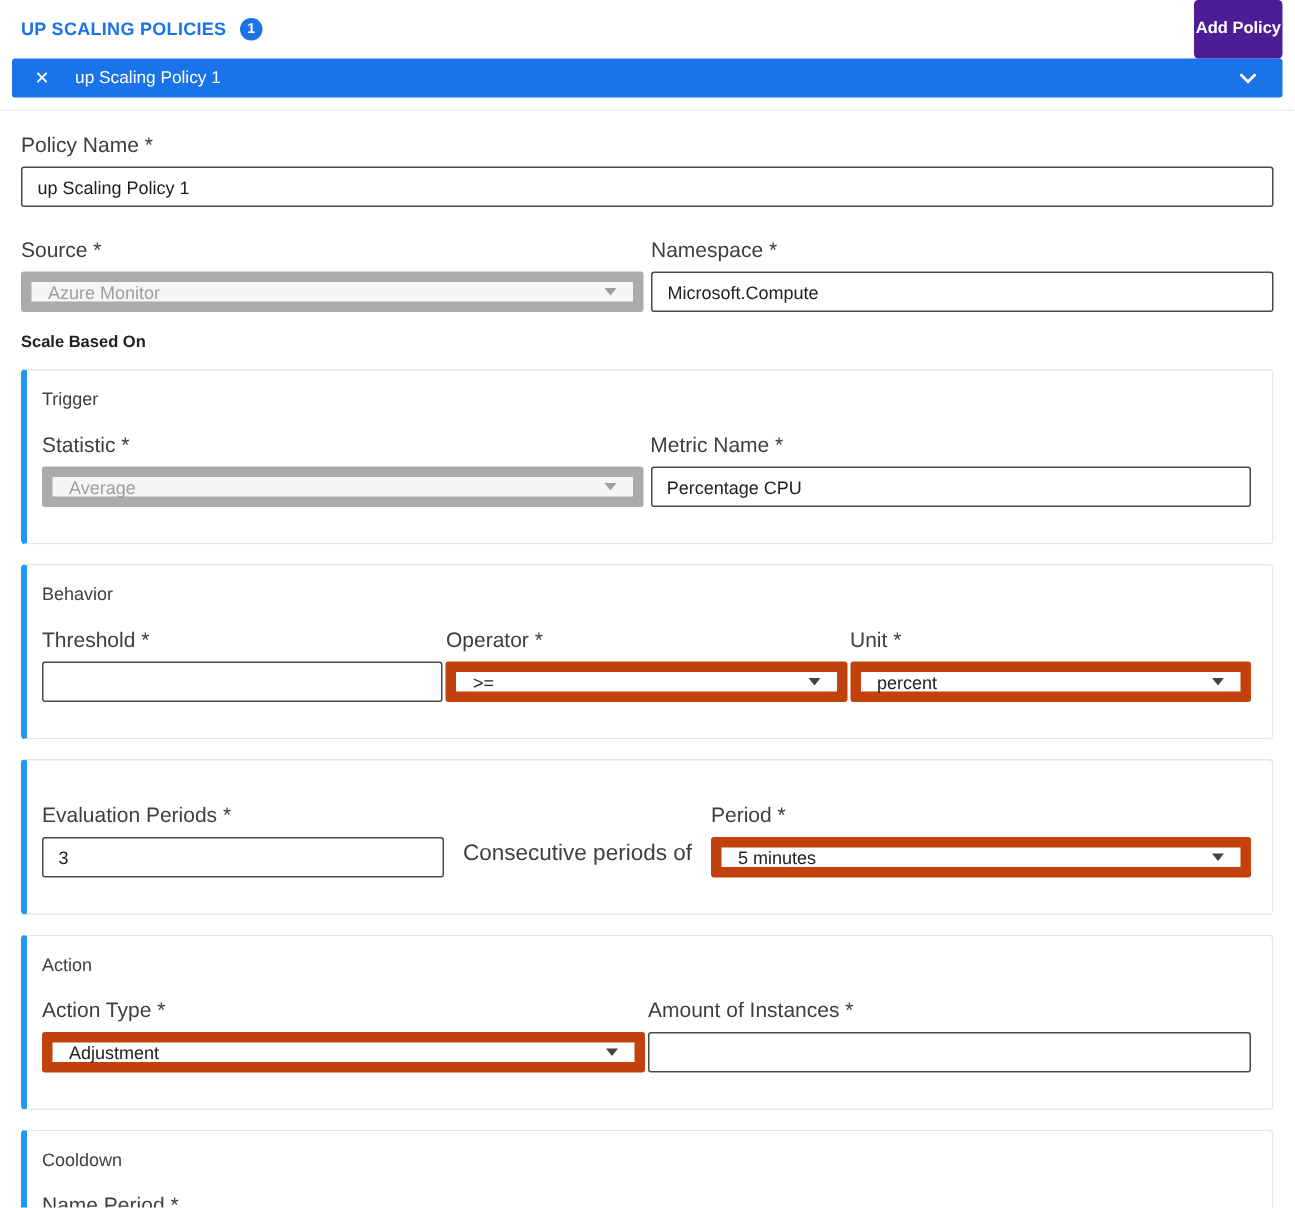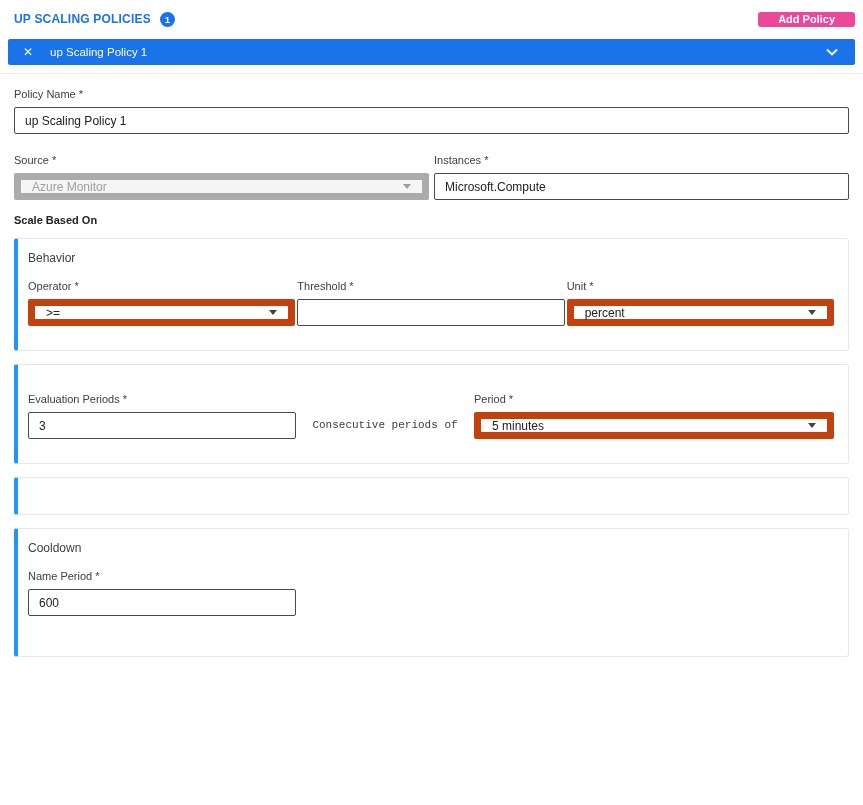--- a/index.html
+++ b/index.html
@@ -16,37 +16,37 @@
     padding: 6px 8px 0 14px; height: 32px;
   }
   .page-title-wrap { display: flex; align-items: center; gap: 9px; }
   .page-title { font-size: 12px; font-weight: 700; color: #1a73e8; letter-spacing: .2px; }
   .count-badge {
     width: 15px; height: 15px; border-radius: 50%;
     background: #1a73e8; color: #fff; font-size: 9.5px; font-weight: 700;
     display: flex; align-items: center; justify-content: center;
   }
   .add-policy-btn {
-    background: #ec4899; color: #fff; border: none; border-radius: 3px;
-    font-size: 11px; font-weight: 600; height: 15px; padding: 0 20px;
+    background: #4c1d95; color: #fff; border: none; border-radius: 3px;
+    font-size: 11px; font-weight: 600; height: 39px; padding: 0 1px;
     font-family: inherit; cursor: pointer;
   }
   
   .policy-bar {
     margin: 7px 8px 0; height: 26px; background: #1a73e8;
     display: flex; align-items: center; color: #fff; border-radius: 2px;
     cursor: pointer;
   }
   .close-x { margin-left: 15px; font-size: 12px; line-height: 1; cursor: pointer; }
   .policy-bar-title { margin-left: 17px; font-size: 11.5px; }
   .bar-chevron { margin-left: auto; margin-right: 17px; display: flex; cursor: pointer; }
   .divider { border-bottom: 1px solid #ececec; margin-top: 8px; }
   
   .content { padding: 14px 14px 0; }
-  .field-label { display: block; font-size: 11px; color: #3c4043; margin-bottom: 7px; }
+  .field-label { display: block; font-size: 14px; color: #3c4043; margin-bottom: 7px; }
   .text-input {
     width: 100%; height: 27px; border: 1px solid #4a4a4a; border-radius: 2px;
     padding: 0 10px; font-size: 12px; color: #202124; font-family: inherit;
     background: #fff; outline: none;
   }
   .select {
     height: 27px; border: 7px solid #c2410c; border-radius: 2px;
     padding: 0 11px; font-size: 12px; color: #202124;
     display: flex; align-items: center; justify-content: space-between;
     background: #fff; cursor: pointer;
@@ -66,21 +66,21 @@
   .card {
     border: 1px solid #e7e7e7; border-left: 4px solid #2196f3; border-radius: 3px;
     padding: 12px 14px 24px 10px; margin-bottom: 13px; background: #fff;
   }
   .card-title { font-size: 12px; color: #3c4043; margin-bottom: 15px; }
   .row3 { display: grid; grid-template-columns: 1fr 1fr 1fr; column-gap: 2px; }
   .action-row { display: grid; grid-template-columns: 1fr 1fr; column-gap: 2px; }
   .duration-row { display: grid; grid-template-columns: 268px 178px 1fr; margin-top: 16px; }
   .connector {
     display: flex; align-items: flex-end; justify-content: center;
-    padding-bottom: 8px; font-size: 11px; color: #3c4043; font-family: Liberation Mono, monospace;
+    padding-bottom: 8px; font-size: 15px; color: #3c4043;
   }
   .cooldown-row { display: flex; align-items: flex-end; }
   .wait-wrap { width: 268px; }
   .cooldown-card { padding-bottom: 40px; }
 </style>
 </head>
 <body>
 
 <div>
 
@@ -113,43 +113,59 @@
 
     <div class="row2 mb14">
       <div>
         <label class="field-label">Source *</label>
         <div class="select disabled">
           <span>Azure Monitor</span>
           <span class="caret"></span>
         </div>
       </div>
       <div>
-        <label class="field-label">Instances *</label>
+        <label class="field-label">Namespace *</label>
         <input class="text-input" value="Microsoft.Compute" style="">
       </div>
     </div>
 
     <div class="section-label">Scale Based On</div>
 
+    <div class="card">
+      <div class="card-title">Trigger</div>
+      <div class="row2" style="column-gap:5px">
+        <div>
+          <label class="field-label">Statistic *</label>
+          <div class="select disabled">
+            <span>Average</span>
+            <span class="caret"></span>
+          </div>
+        </div>
+        <div>
+          <label class="field-label">Metric Name *</label>
+          <input class="text-input" value="Percentage CPU" style="">
+        </div>
+      </div>
+    </div>
 
     <div class="card">
       <div class="card-title">Behavior</div>
       <div class="row3">
         <div>
-          <label class="field-label">Operator *</label>
-          <div class="select">
-            <span>&gt;=</span>
-            <span class="caret"></span>
-          </div>
-        </div>
-        <div>
           <label class="field-label">Threshold *</label>
           <input class="text-input" value="" style="">
         </div>
         <div>
+          <label class="field-label">Operator *</label>
+          <div class="select">
+            <span>&gt;=</span>
+            <span class="caret"></span>
+          </div>
+        </div>
+        <div>
           <label class="field-label">Unit *</label>
           <div class="select">
             <span>percent</span>
             <span class="caret"></span>
           </div>
         </div>
       </div>
     </div>
 
     <div class="card">
@@ -163,20 +179,34 @@
           <label class="field-label">Period *</label>
           <div class="select">
             <span>5 minutes</span>
             <span class="caret"></span>
           </div>
         </div>
       </div>
     </div>
 
     <div class="card">
+      <div class="card-title">Action</div>
+      <div class="action-row">
+        <div>
+          <label class="field-label">Action Type *</label>
+          <div class="select">
+            <span>Adjustment</span>
+            <span class="caret"></span>
+          </div>
+        </div>
+        <div>
+          <label class="field-label">Amount of Instances *</label>
+          <input class="text-input" value="" style="">
+        </div>
+      </div>
     </div>
 
     <div class="card cooldown-card">
       <div class="card-title">Cooldown</div>
       <div class="cooldown-row">
         <div class="wait-wrap">
           <label class="field-label">Name Period *</label>
           <input class="text-input" value="600" style="">
         </div>
 

